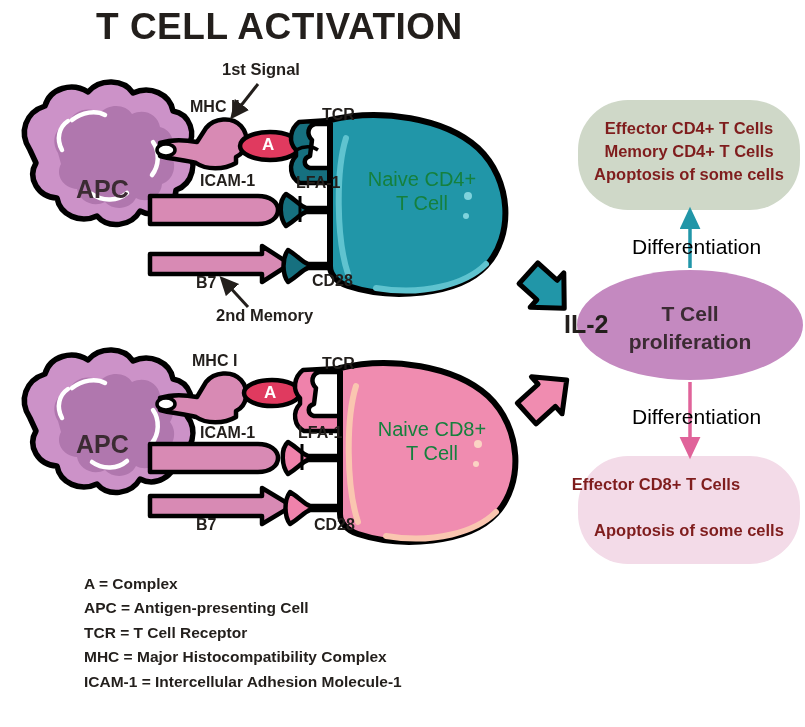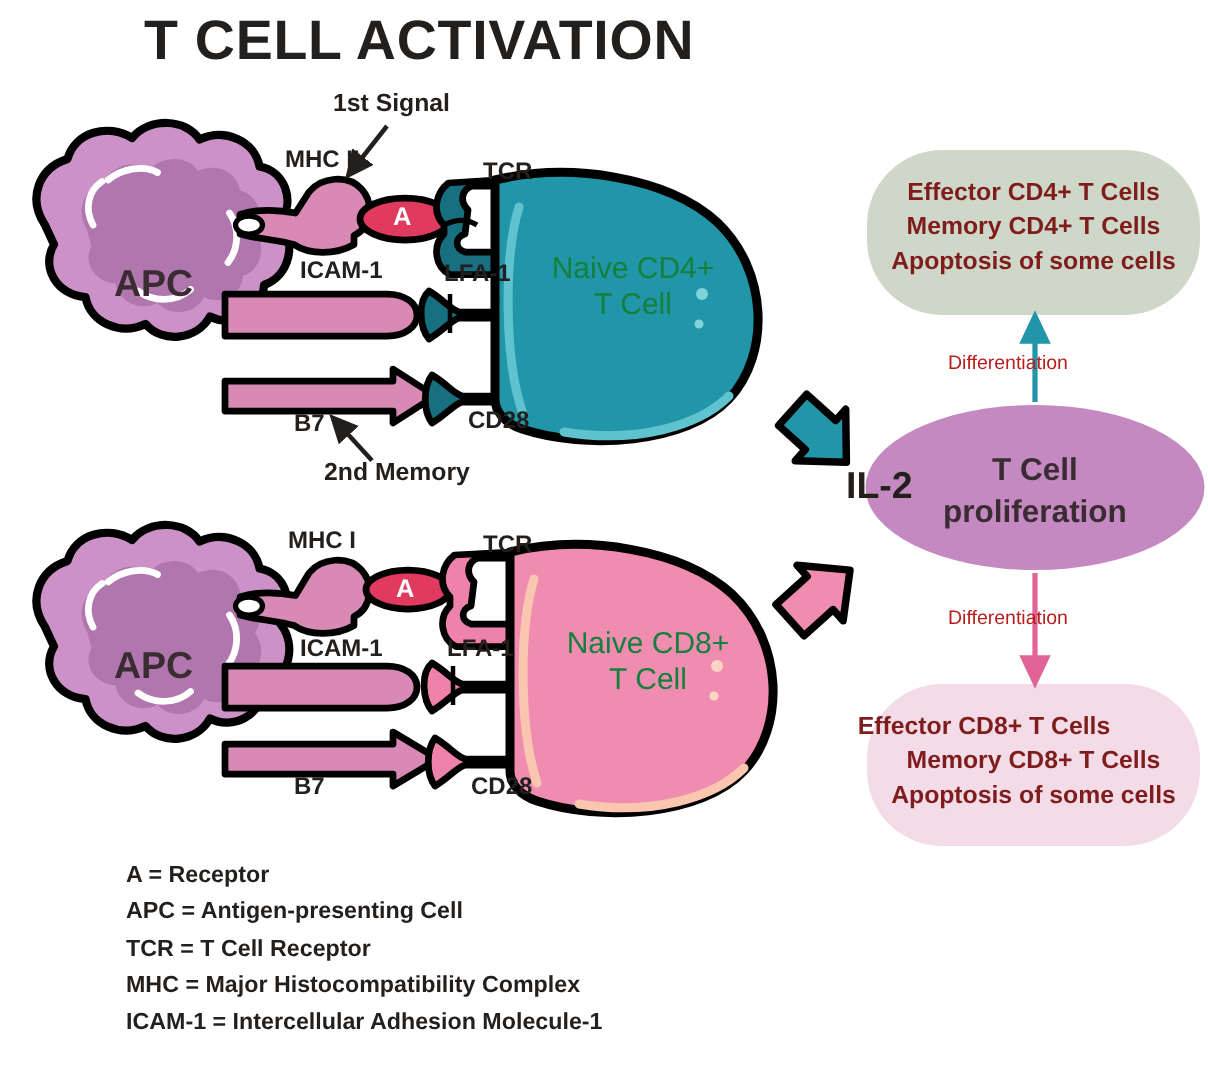--- a/index.html
+++ b/index.html
@@ -64,23 +64,23 @@
     line-height: 1.15;
   }
   .outbox {
     font-size: 16.5px;
     font-weight: bold;
     text-align: center;
     line-height: 1.28;
     color: #7f1d1d;
   }
   .diff {
-    font-size: 13px;
+    font-size: 21px;
     font-weight: normal;
-    color: #b91c1c;
+    color: #000000;
   }
   .legend {
     position: absolute;
     left: 84px;
     top: 572px;
     font-size: 15.5px;
     font-weight: bold;
     color: #231f1c;
     line-height: 1.58;
   }
@@ -269,24 +269,23 @@
   <div class="lbl prolif" style="left:608px; top:330px; width:164px;">proliferation</div>
 
   <div class="lbl diff" style="left:632px; top:235px;">Differentiation</div>
   <div class="lbl diff" style="left:632px; top:405px;">Differentiation</div>
 
   <div class="lbl outbox" style="left:578px; top:118px; width:222px;">Effector CD4+ T Cells</div>
   <div class="lbl outbox" style="left:578px; top:141px; width:222px;">Memory CD4+ T Cells</div>
   <div class="lbl outbox" style="left:578px; top:164px; width:222px;">Apoptosis of some cells</div>
 
   <div class="lbl outbox" style="left:545px; top:474px; width:222px;">Effector CD8+ T Cells</div>
-  <div class="lbl outbox" style="left:578px; top:497px; width:222px;">Memory CD8+ T Cells</div>
   <div class="lbl outbox" style="left:578px; top:520px; width:222px;">Apoptosis of some cells</div>
 
   <div class="legend">
-    <div>A = Receptor</div>
+    <div>A = Complex</div>
     <div>APC = Antigen-presenting Cell</div>
     <div>TCR = T Cell Receptor</div>
     <div>MHC = Major Histocompatibility Complex</div>
     <div>ICAM-1 = Intercellular Adhesion Molecule-1</div>
   </div>
 
 </div>
 
 </body></html>

